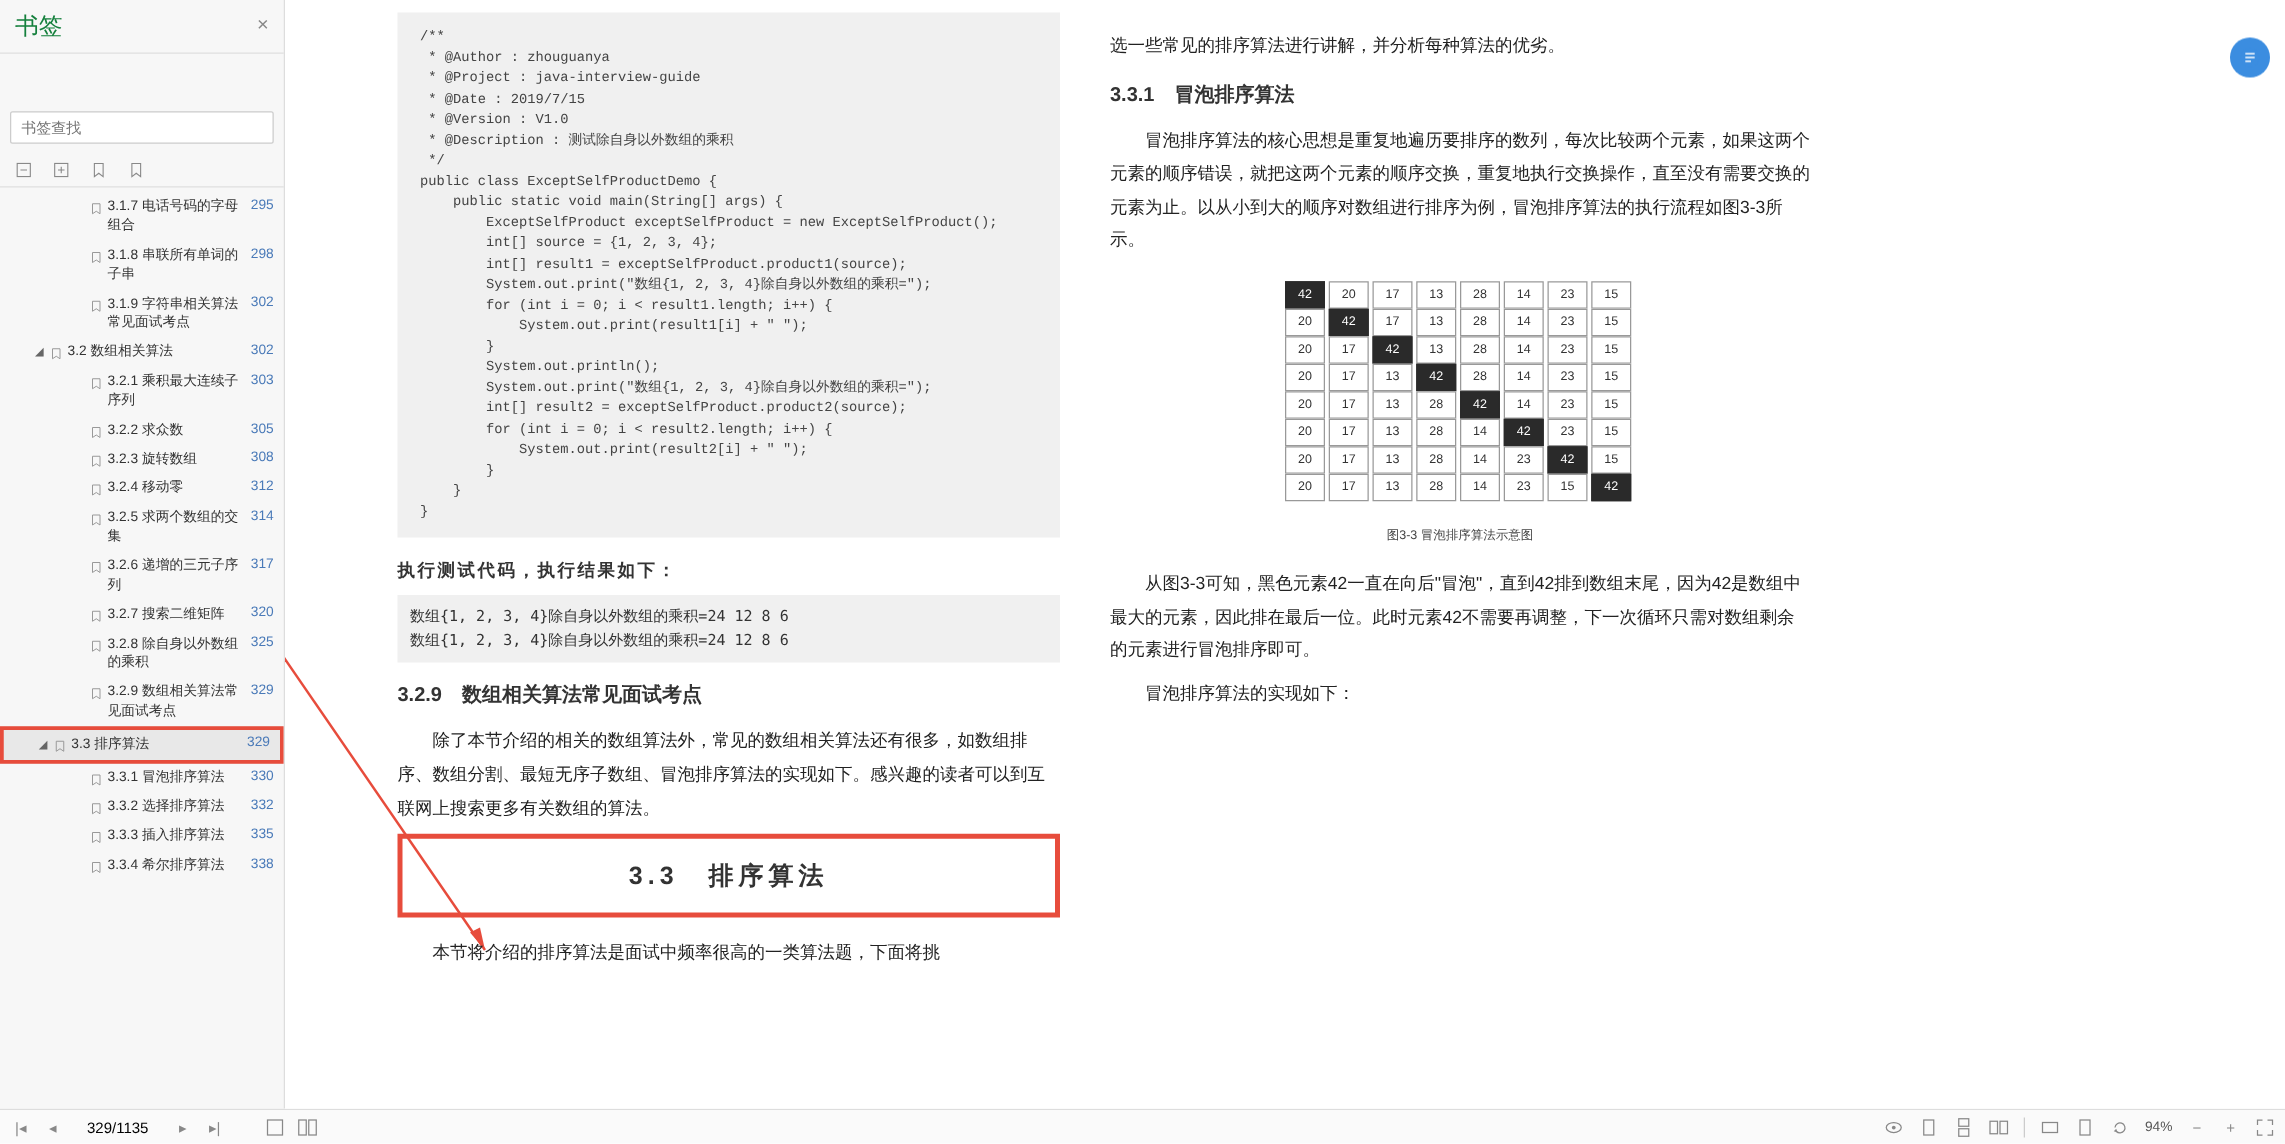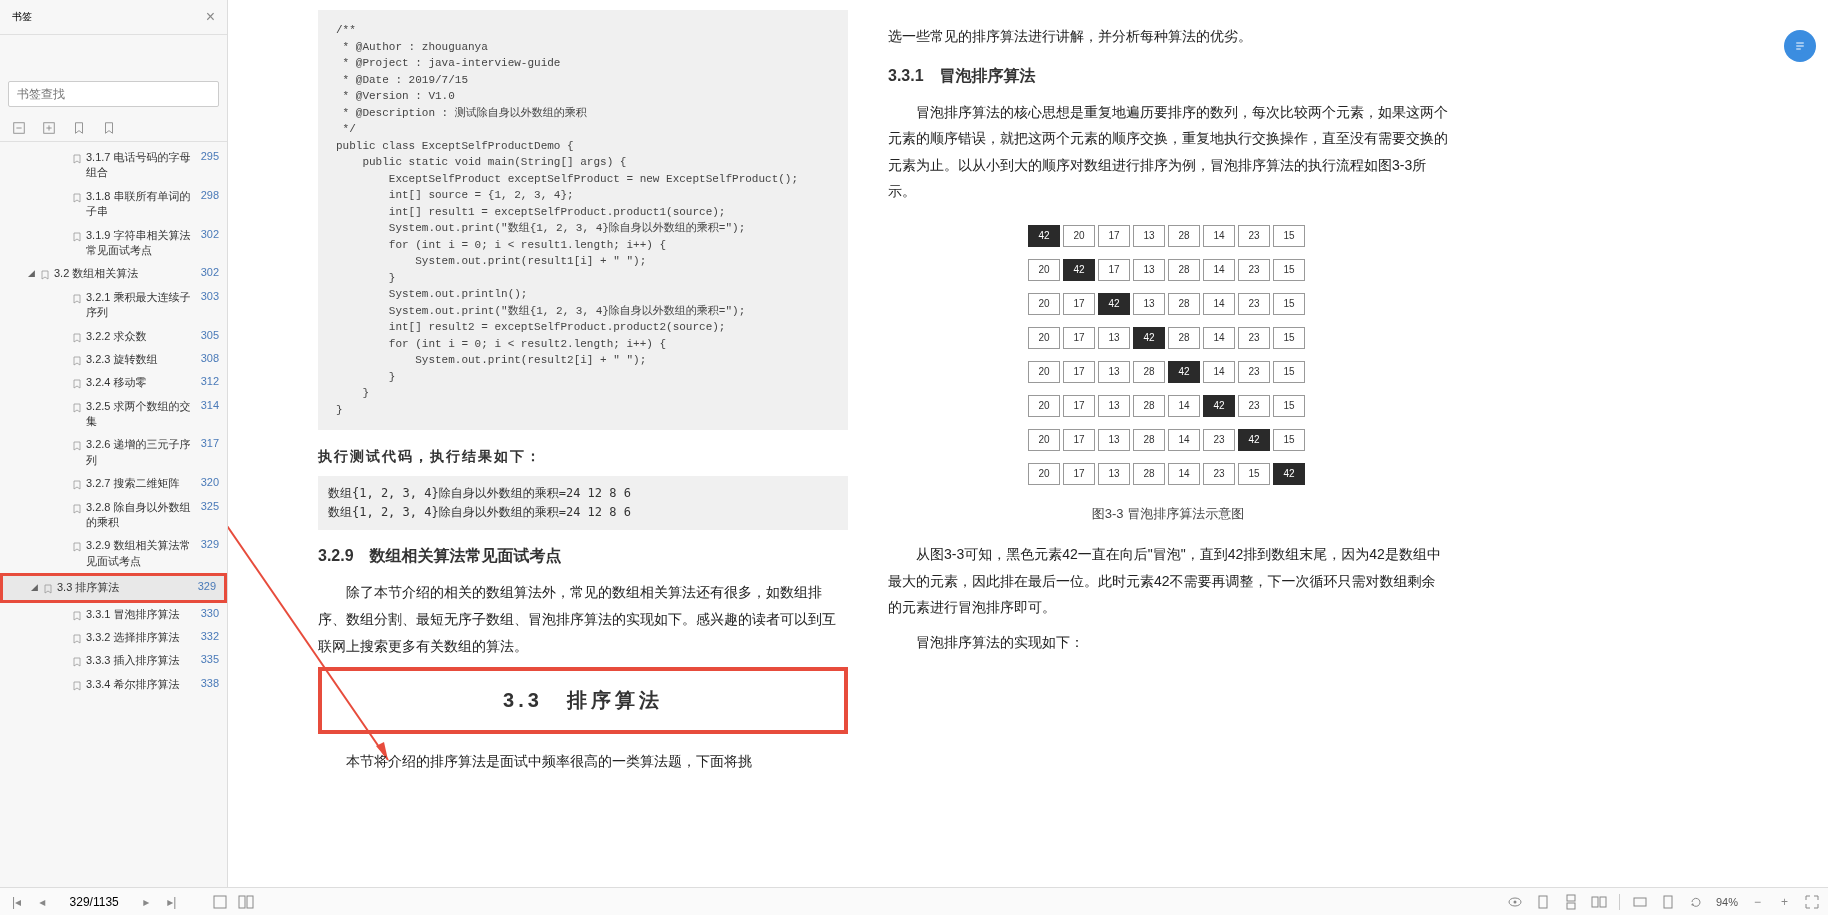--- a/index.html
+++ b/index.html
@@ -1,20 +1,20 @@
 <!DOCTYPE html>
 <html><head>
 <meta charset="utf-8">
 <style>
 * { box-sizing: border-box; margin: 0; padding: 0; }
 body { font-family: "Microsoft YaHei", Arial, sans-serif; font-size: 12px; color: #333; overflow: hidden; height: 100vh; display: flex; flex-direction: column; }
 .container { display: flex; flex: 1; overflow: hidden; }
 .sidebar { width: 228px; background: #f7f7f7; border-right: 1px solid #ddd; display: flex; flex-direction: column; }
 .sidebar-header { display: flex; justify-content: space-between; align-items: center; padding: 8px 12px; border-bottom: 1px solid #e0e0e0; }
-.sidebar-title { font-size: 10px; color: #000000; }
+.sidebar-title { font-size: 19px; color: #15803d; }
 .close-btn { cursor: pointer; font-size: 16px; color: #888; background:none; border:none; }
 .search-box { padding: 8px; }
 .search-input { width: 100%; padding: 5px 8px; border: 1px solid #ccc; border-radius: 2px; font-size: 12px; margin-top: 38px; }
 .toolbar-icons { display: flex; gap: 16px; padding: 6px 12px; border-bottom: 1px solid #e0e0e0; }
 .tb-icon { width: 14px; height: 14px; display: inline-block; }
 .bookmark-list { flex: 1; overflow-y: auto; padding: 4px 0; }
 .bm-item { display: flex; align-items: flex-start; padding: 4px 8px 4px 0; cursor: pointer; position: relative; }
 .bm-item.active { background: #e8e8e8; }
 .bm-indent-2 { padding-left: 72px; }
 .bm-indent-parent { padding-left: 40px; }
@@ -29,24 +29,24 @@
 .page-right { width: 620px; padding: 23px 40px 20px 20px; }
 .code-block { background: #f0f0f0; padding: 12px 18px; font-family: 'Courier New', monospace; font-size: 11px; line-height: 1.5; color: #444; white-space: pre; margin-bottom: 18px; }
 .body-text { font-size: 14px; line-height: 1.9; text-indent: 2em; margin-bottom: 8px; color: #222; }
 .section-heading { font-size: 16px; font-weight: bold; margin: 16px 0 12px; }
 .sub-heading { font-size: 14px; font-weight: bold; margin: 14px 0 10px; letter-spacing: 2px; font-family: 'Courier New', monospace;}
 .result-block { background: #f0f0f0; padding: 8px 10px; font-family: 'SimSun', monospace; font-size: 12px; line-height: 1.6; margin: 10px 0; }
 .big-heading { font-size: 20px; font-weight: bold; text-align: center; margin: 24px 0 16px; letter-spacing: 4px; }
 .red-box-big { border: 4px solid #e74c3c; padding: 16px 0; }
 .arrow-line { position: absolute; pointer-events:none; }
 .sort-diagram { margin: 20px auto; width: 280px; }
-.sort-row { display: flex; margin-bottom: 12px; }
+.sort-row { display: flex; }
 .sort-cell { width: 32px; height: 22px; border: 1px solid #999; display: flex; align-items: center; justify-content: center; font-size: 10px; margin-right: 3px; background:#fff; }
 .sort-cell.dark { background: #2a2a2a; color: #fff; border-color:#2a2a2a; }
-.diagram-caption { text-align: center; font-size: 13px; color: #444; margin-top: 4px; }
+.diagram-caption { text-align: center; font-size: 10px; color: #444; margin-top: 4px; }
 .bottom-bar { height: 28px; border-top: 1px solid #ddd; display: flex; align-items: center; padding: 0 8px; background: #fafafa; font-size: 12px; color: #555; }
 .bottom-left { display: flex; align-items: center; gap: 10px; }
 .nav-btn { cursor: pointer; padding: 0 4px; color: #888; font-size: 12px; background:none; border:none;}
 .page-input { border: none; background: transparent; width: 70px; text-align: center; font-size: 12px; }
 .bottom-right { margin-left: auto; display: flex; align-items: center; gap: 12px; }
 .br-icon { width: 16px; height: 16px; cursor: pointer; }
 .float-btn { position: fixed; top: 30px; right: 12px; width: 32px; height: 32px; border-radius: 50%; background: #3b8de0; display:flex; align-items:center; justify-content:center; }
 .float-btn svg { width:18px; height:18px; }
 </style>
 </head>

